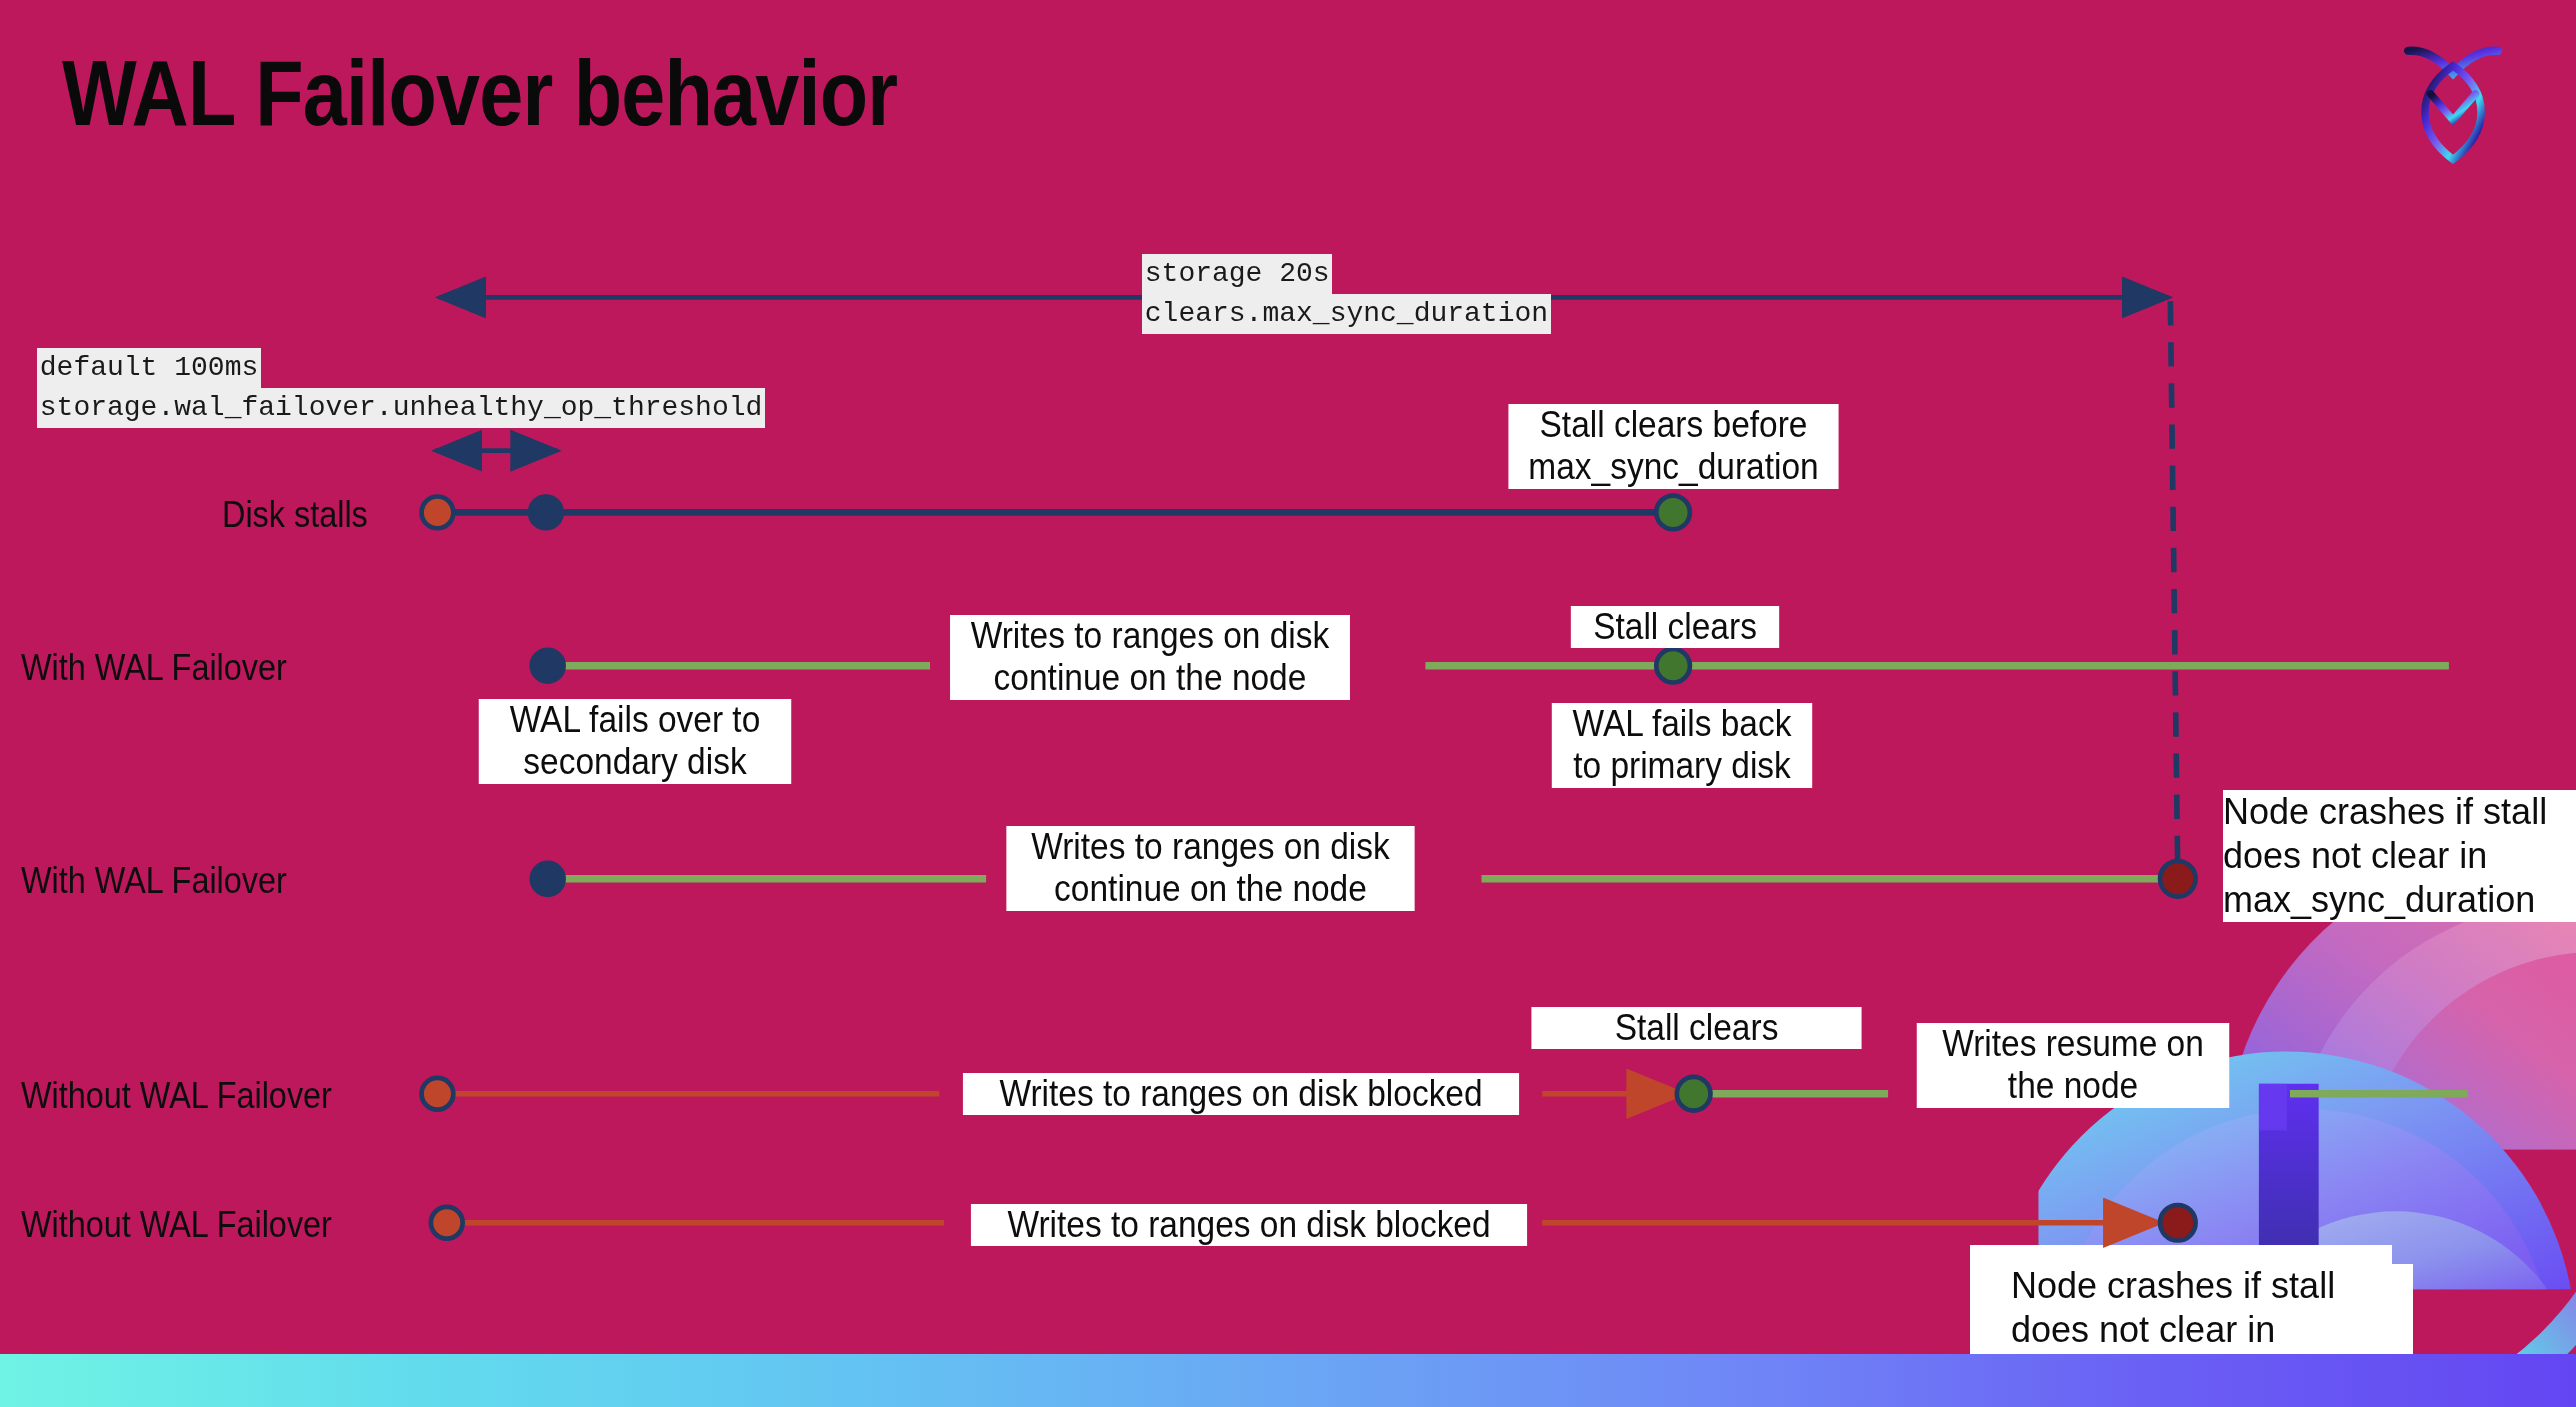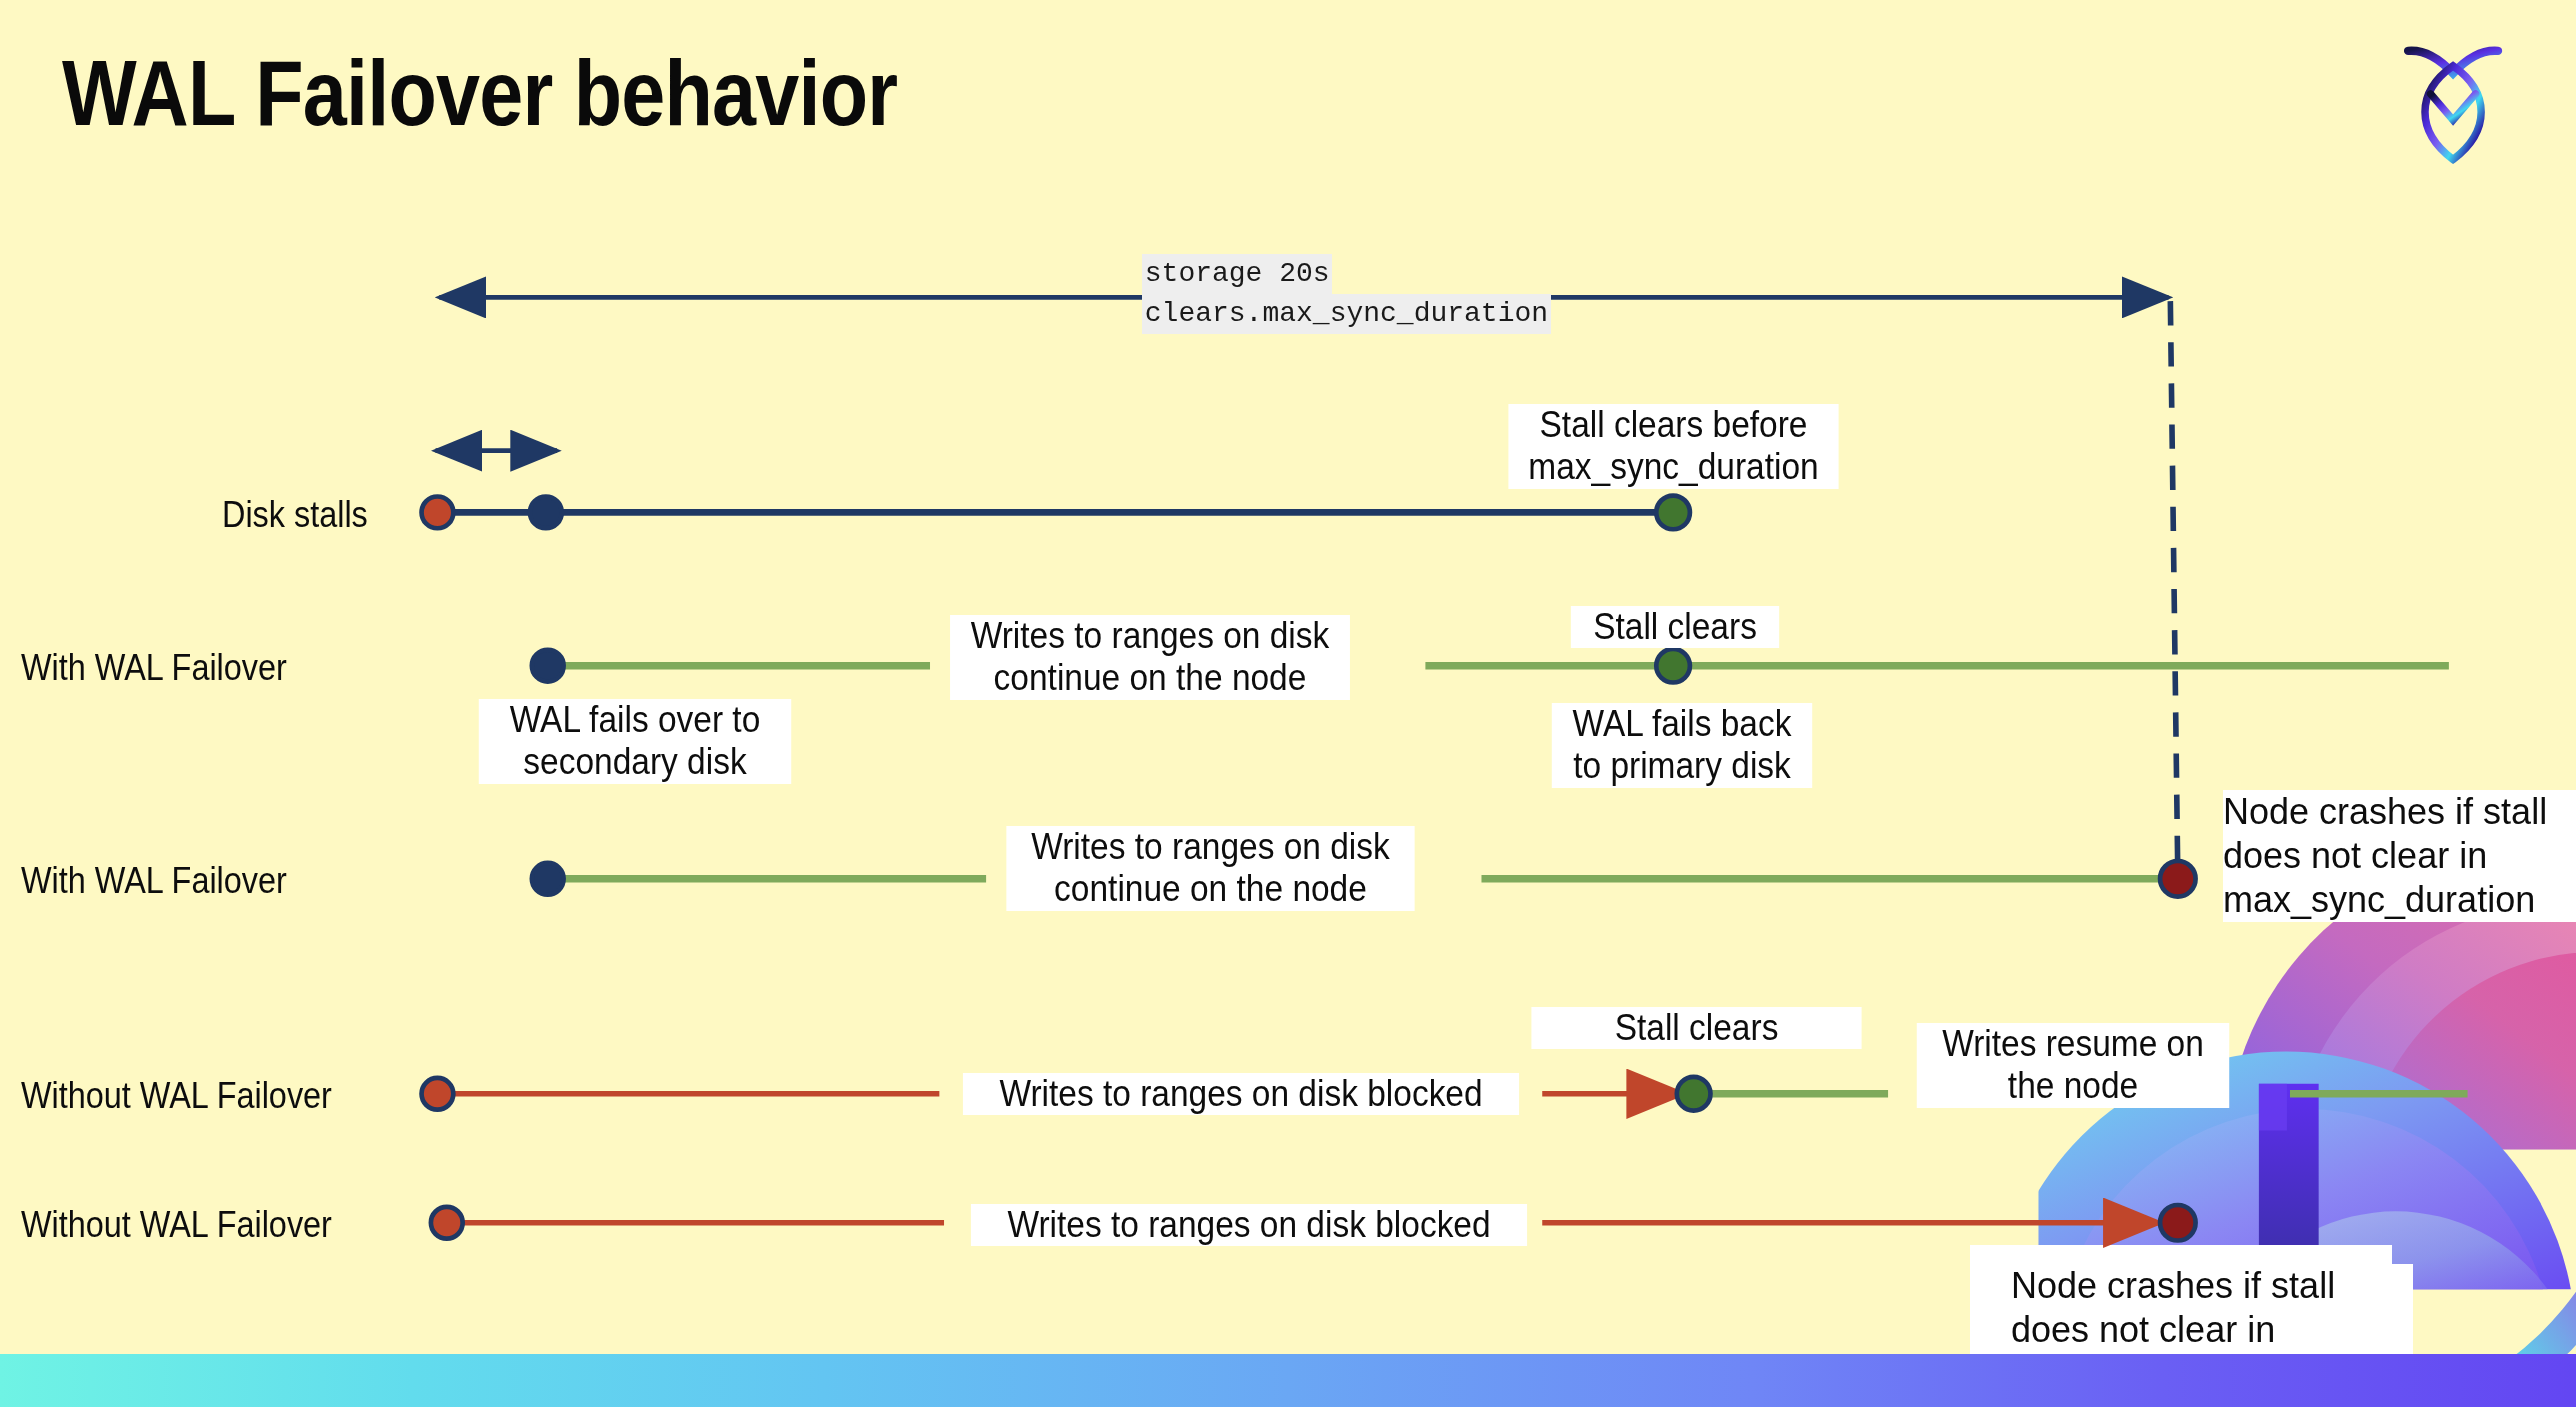--- a/index.html
+++ b/index.html
@@ -5,21 +5,21 @@
   * { box-sizing: border-box; margin: 0; padding: 0; }
   html, body {
     width: 2576px; height: 1408px;
     background: #ffffff;
     font-family: "Liberation Sans", sans-serif;
     overflow: hidden;
   }
   #slide {
     position: relative;
     width: 2576px; height: 1408px;
-    background: #fef9c3;
+    background: #be185d;
     overflow: hidden;
   }
 
   
   #title {
     position: absolute;
     left: 62px; top: 45px;
     font-size: 92px;
     font-weight: 700;
     letter-spacing: -0.9px;
@@ -265,20 +265,24 @@
       <circle cx="478" cy="1308" r="17" fill="#C0462B" stroke="#1F3864" stroke-width="5"></circle>
       <circle cx="2330" cy="1308" r="19" fill="#8B1A1A" stroke="#1F3864" stroke-width="5"></circle>
     </g>
   </svg>
 
   <div class="code-block" style="left:1142px; top:254px;">
     <span class="code-line">storage 20s</span>
     <span class="code-line">clears.max_sync_duration</span>
   </div>
 
+  <div class="code-block" style="left:37px; top:348px;">
+    <span class="code-line">default 100ms</span>
+    <span class="code-line">storage.wal_failover.unhealthy_op_threshold</span>
+  </div>
 
   <div class="row-label" style="left:222px; top:494px;">Disk stalls</div>
   <div class="row-label" style="left:20.6px; top:647px;">With WAL Failover</div>
   <div class="row-label" style="left:20.6px; top:860px;">With WAL Failover</div>
   <div class="row-label" style="left:20.6px; top:1075px;">Without WAL Failover</div>
   <div class="row-label" style="left:20.6px; top:1204px;">Without WAL Failover</div>
 
   <div class="caption" style="left:1496px; top:404px; width:355px;">Stall clears before
 max_sync_duration</div>
 

